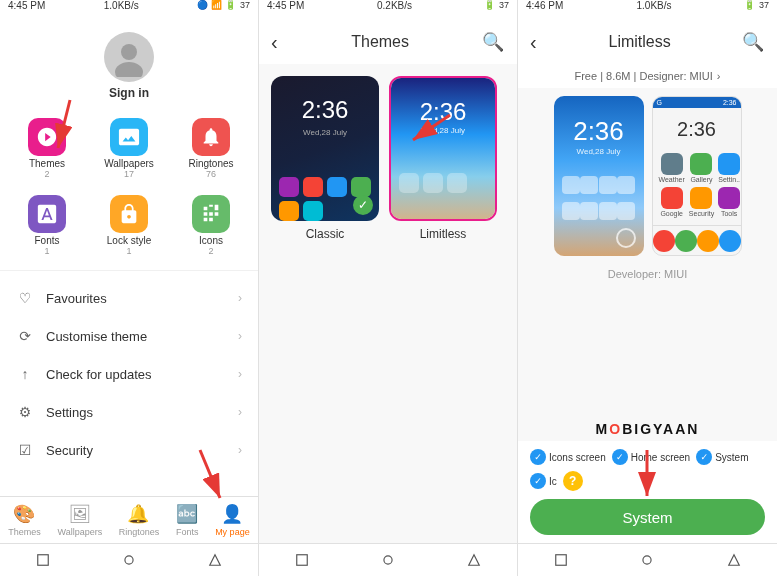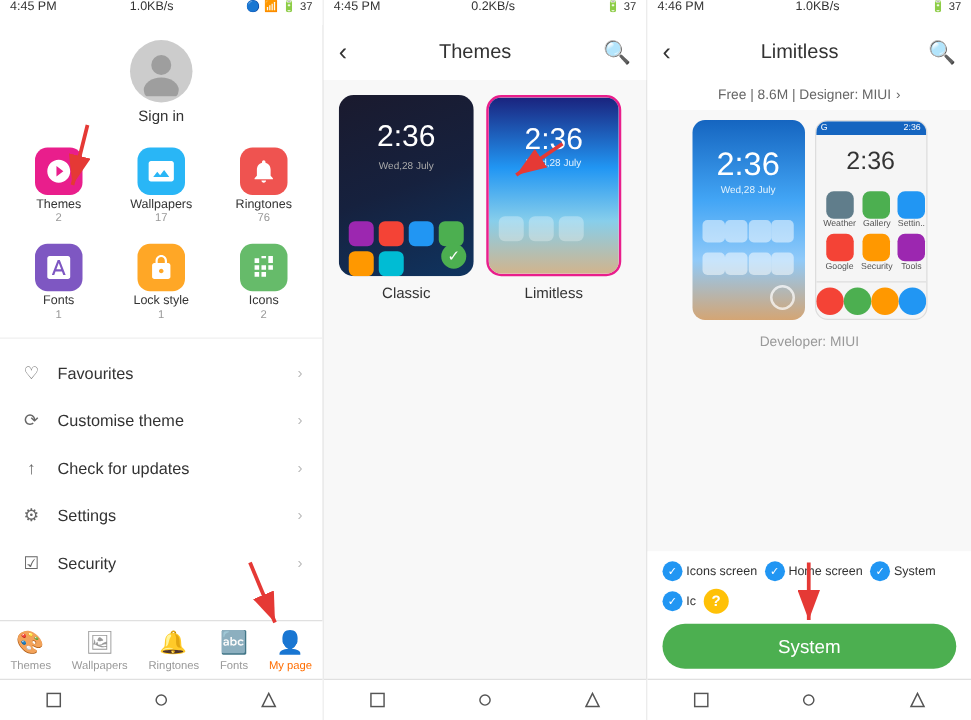--- a/index.html
+++ b/index.html
@@ -38,20 +38,21 @@
       align-items: center;
       gap: 3px;
       font-size: 9px;
     }
 
     .profile-section {
       display: flex;
       flex-direction: column;
       align-items: center;
       padding: 12px 0 8px;
+      font-weight: bold;
     }
 
     .avatar {
       width: 50px;
       height: 50px;
       border-radius: 50%;
       background: #ccc;
       display: flex;
       align-items: center;
       justify-content: center;
@@ -773,20 +774,23 @@
         <div style="width:22px;height:22px;border-radius:50%;background:#2196f3;"></div>
       </div>
 
     </div>
   </div>
 
   <div class="developer-text">Developer: MIUI</div>
 
   <div style="flex:1;"></div>
 
+  <div style="display:flex;justify-content:center;padding:4px 0;">
+    <span style="font-size:14px;font-weight:900;color:#111;letter-spacing:2px;">M<span style="color:#f44336;">O</span>BIGYAAN</span>
+  </div>
 
   <div class="apply-section">
     <div class="checkboxes-row">
       <div class="checkbox-item">
         <div class="checkbox-circle">✓</div>
         <span>Icons screen</span>
       </div>
       <div class="checkbox-item">
         <div class="checkbox-circle">✓</div>
         <span>Home screen</span>

